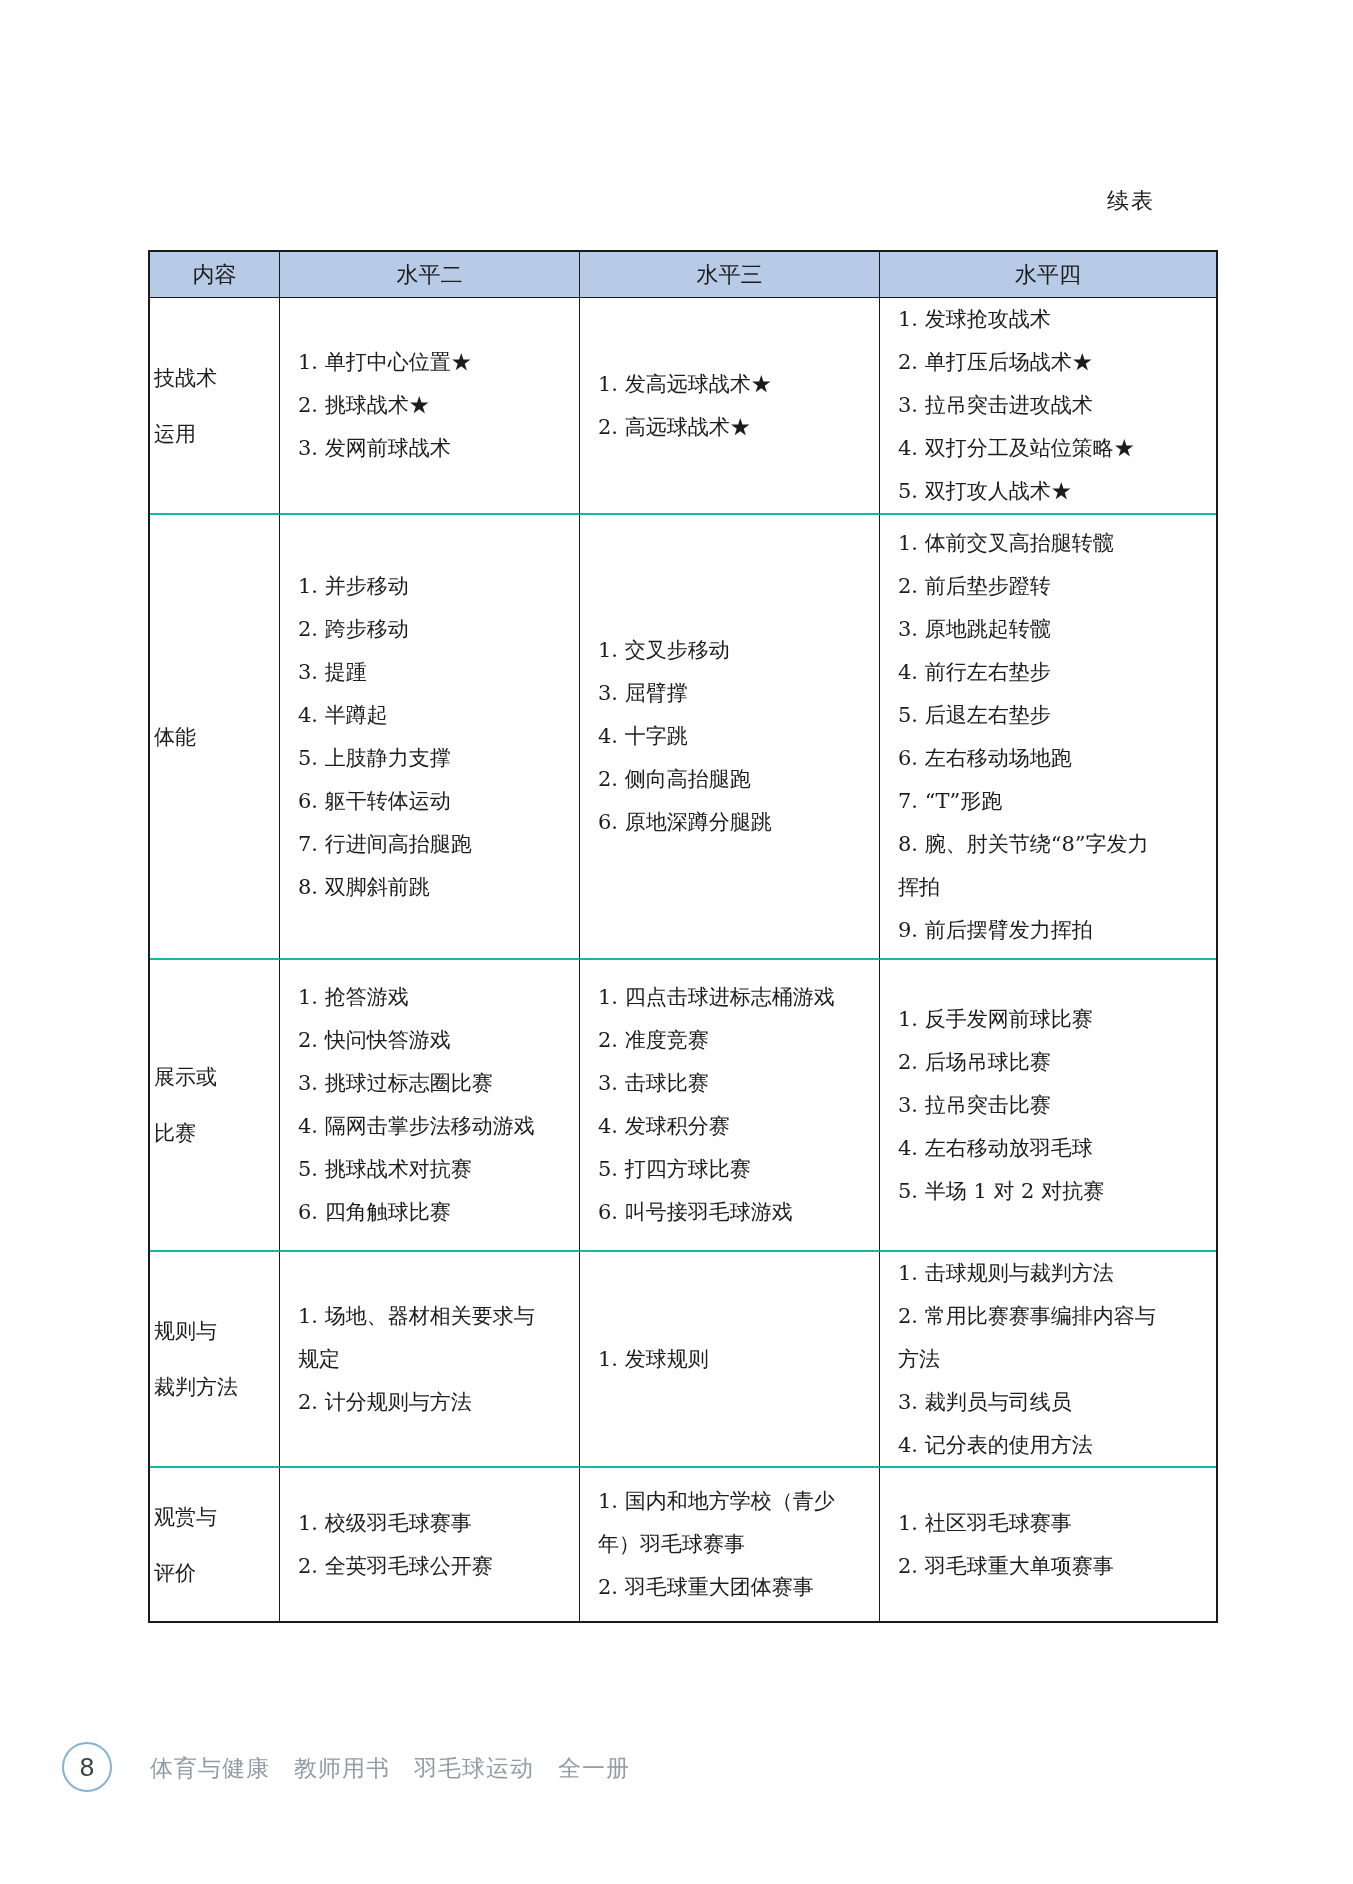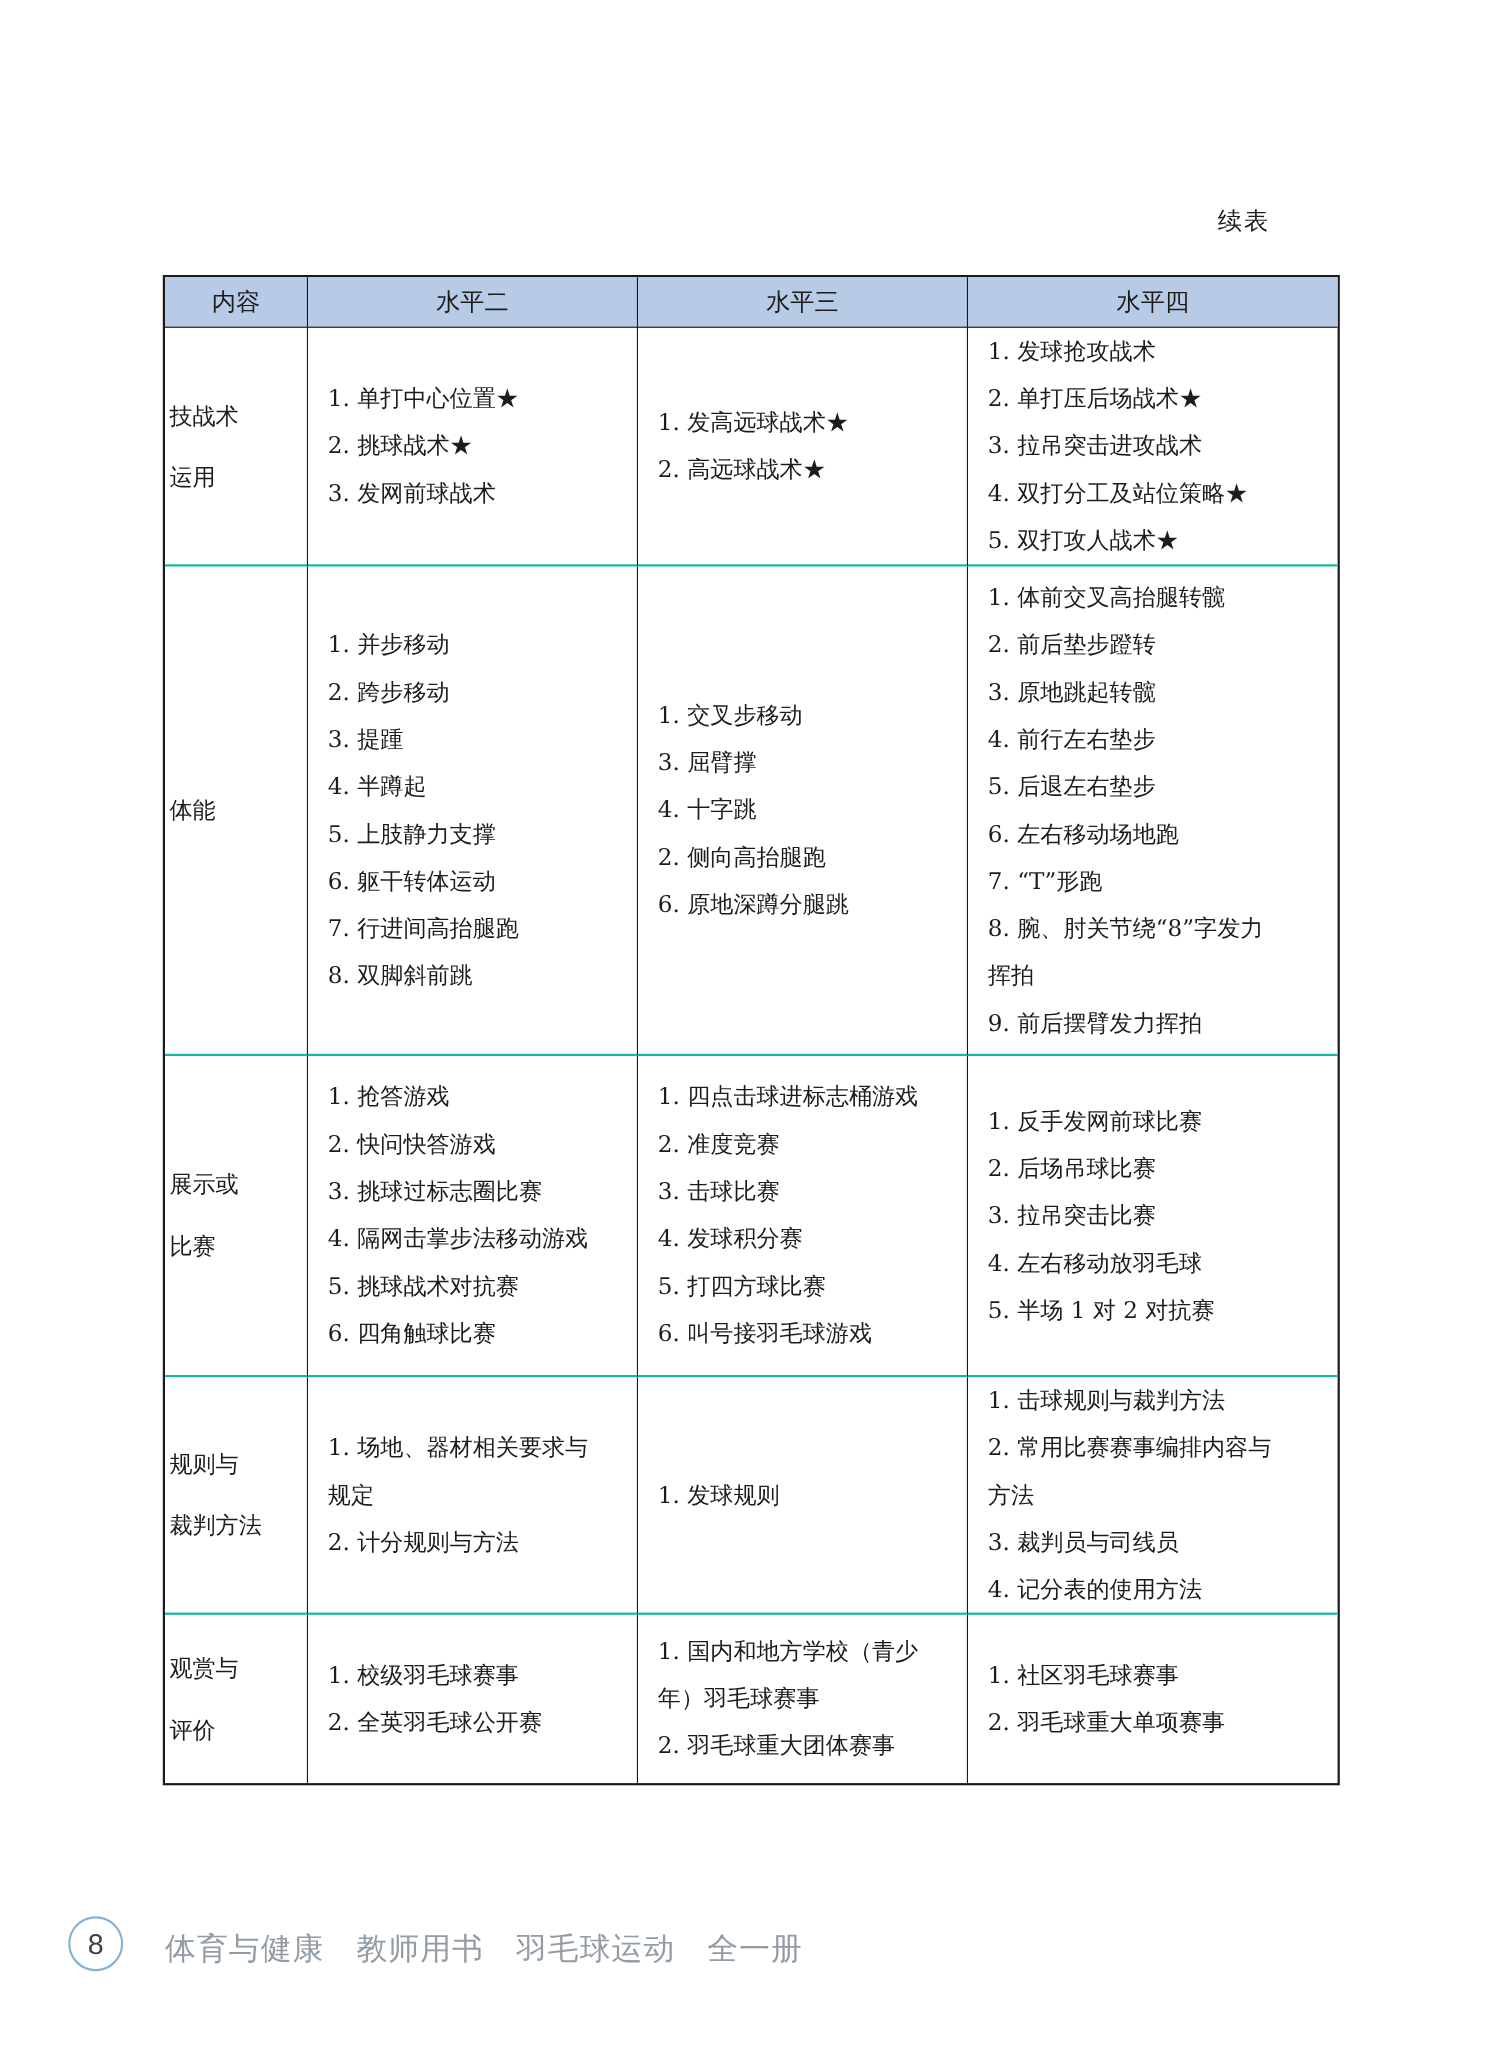--- a/index.html
+++ b/index.html
@@ -78,21 +78,21 @@
     border-radius:50%;
     box-sizing:border-box;
     display:flex;align-items:center;justify-content:center;
     font-size:26px;
     color:#3c4043;
     font-family:"Liberation Sans","DejaVu Sans",sans-serif;
   }
   .footer-text{
     position:absolute;
     left:150px;top:13px;
-    font-size:28px;
+    font-size:23px;
     color:var(--footer-text,#929ca4);
     font-family:"Liberation Sans","DejaVu Sans",sans-serif;
     letter-spacing:1px;
   }
 </style>
 </head>
 <body>
 
 <div class="page">
 

